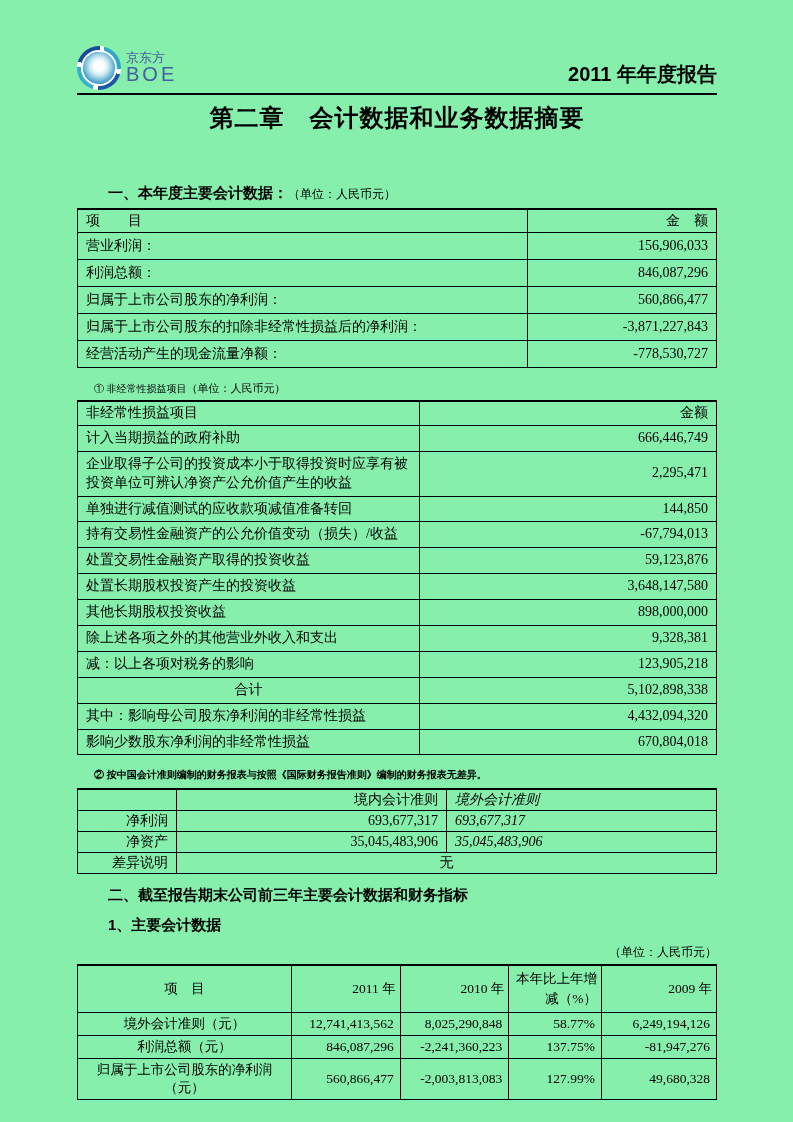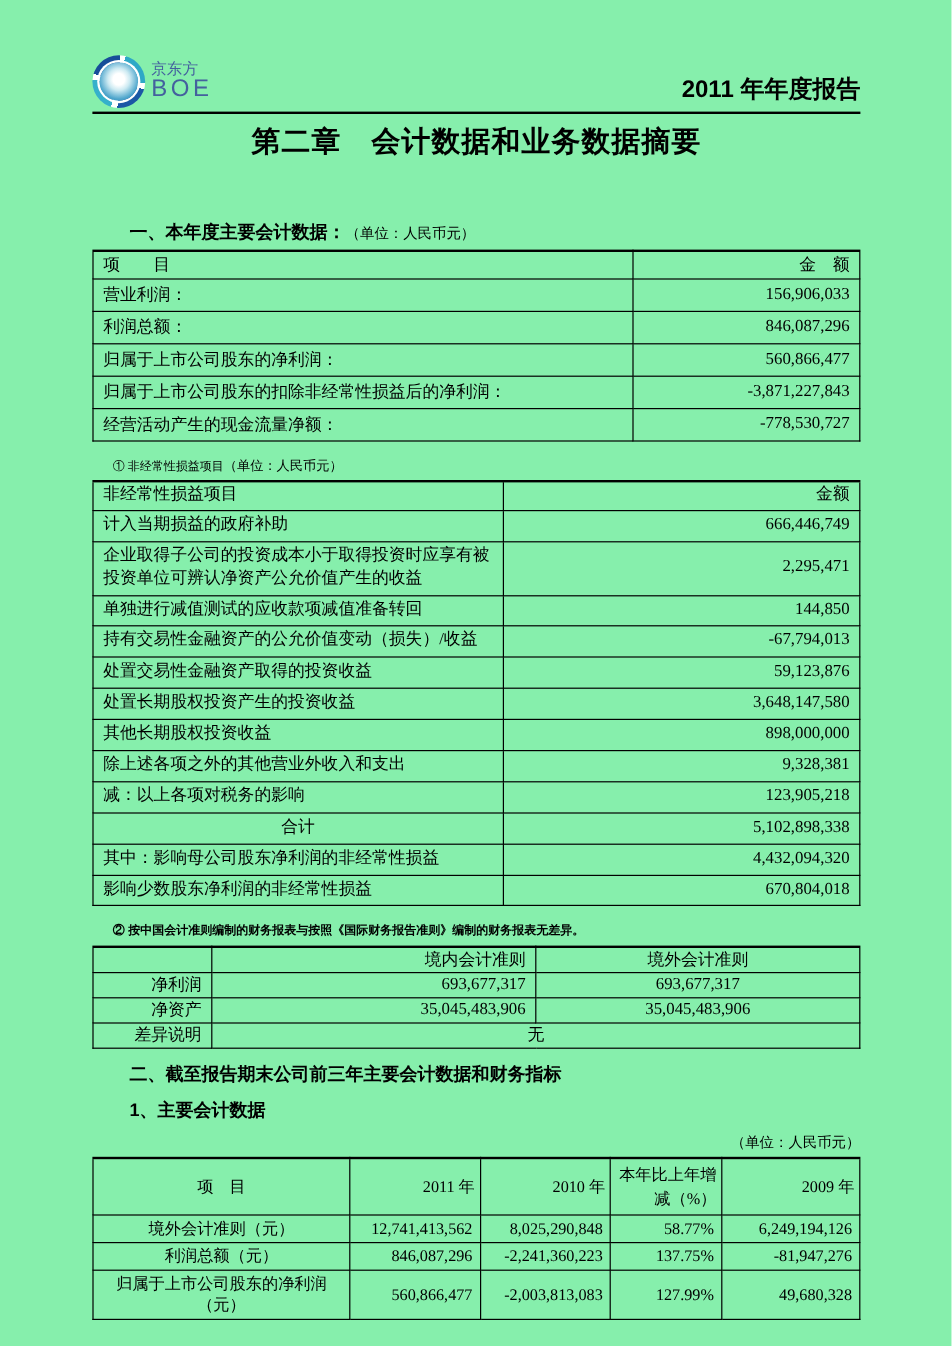--- a/index.html
+++ b/index.html
@@ -74,21 +74,21 @@
 
   .t2 td, .t2 th { font-size:14px; padding:3px 8px; line-height:1.35; }
   .t2 .c-label { width:53.5%; text-align:left; }
   .t2 .c-value { width:46.5%; text-align:right;margin-left:16px; }
   .t2 th { text-align:center; padding:2px 8px; }
   .t2 td.center { text-align:center; }
 
   .t3 td, .t3 th { font-size:14px; padding:1px 8px; }
   .t3 .c-name  { width:15.5%; text-align:right; }
   .t3 .c-dom   { width:42.25%; text-align:right; }
-  .t3 .c-ovr   { width:42.25%; text-align:center; }
+  .t3 .c-ovr   { width:42.25%; text-align:left;font-style:italic; }
   .t3 th { text-align:center; }
   .t3 td.center { text-align:center; }
 
   .t4 td, .t4 th { font-size:13.5px; padding:2px 6px; }
   .t4 th { text-align:center; padding:3px 4px; line-height:1.45; }
   .t4 .c-item { width:33.5%; text-align:center; }
   .t4 .c-y1   { width:17%;  text-align:right; }
   .t4 .c-y2   { width:17%;  text-align:right; }
   .t4 .c-chg  { width:14.5%; text-align:right; }
   .t4 .c-y3   { width:18%;  text-align:right; }

